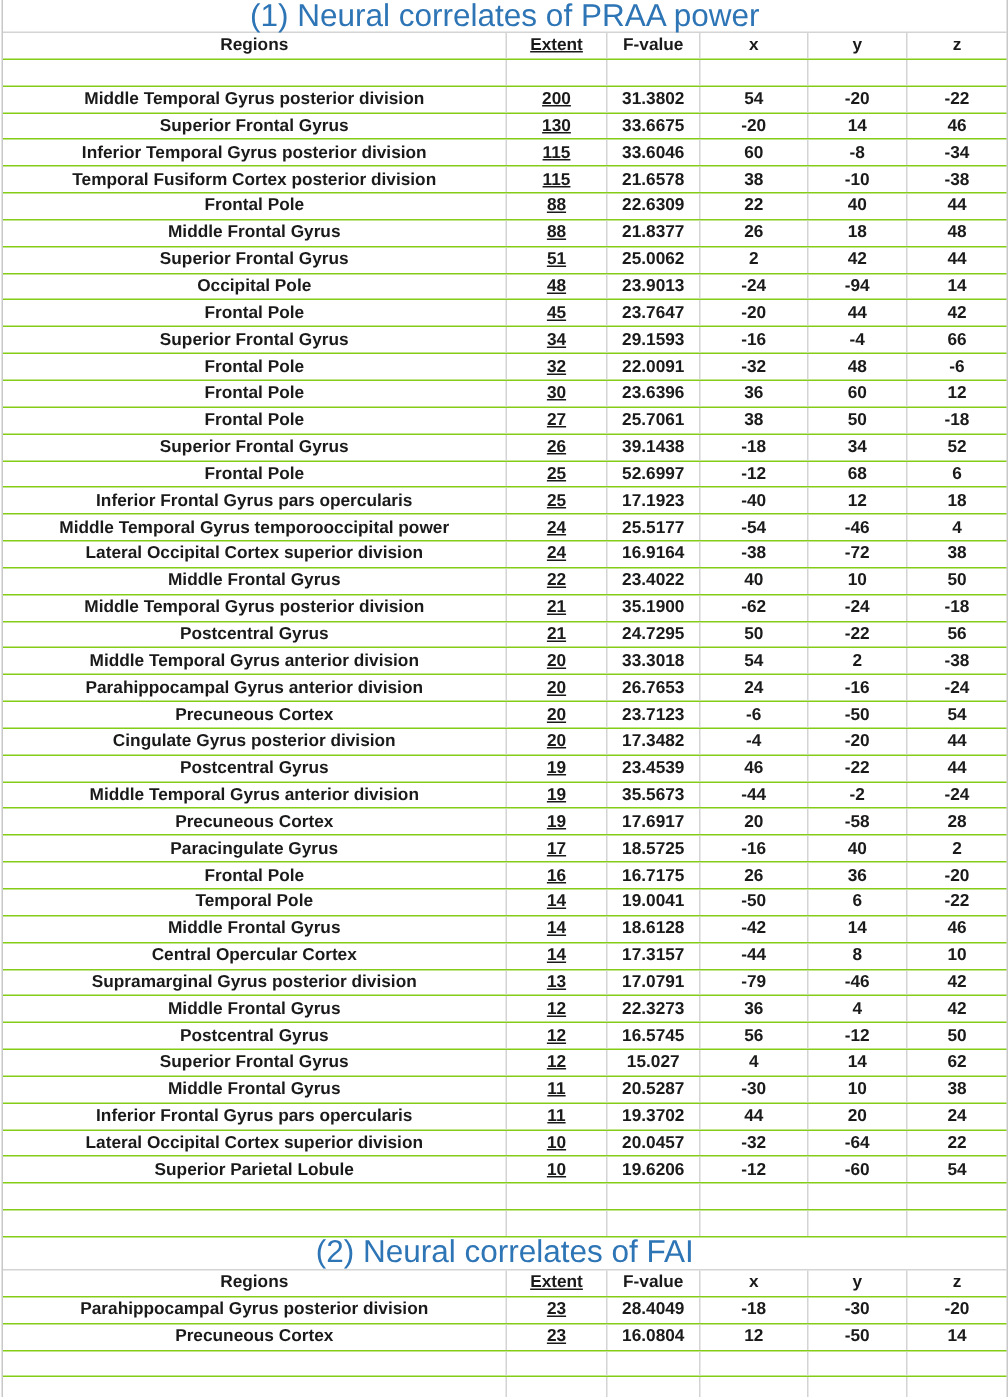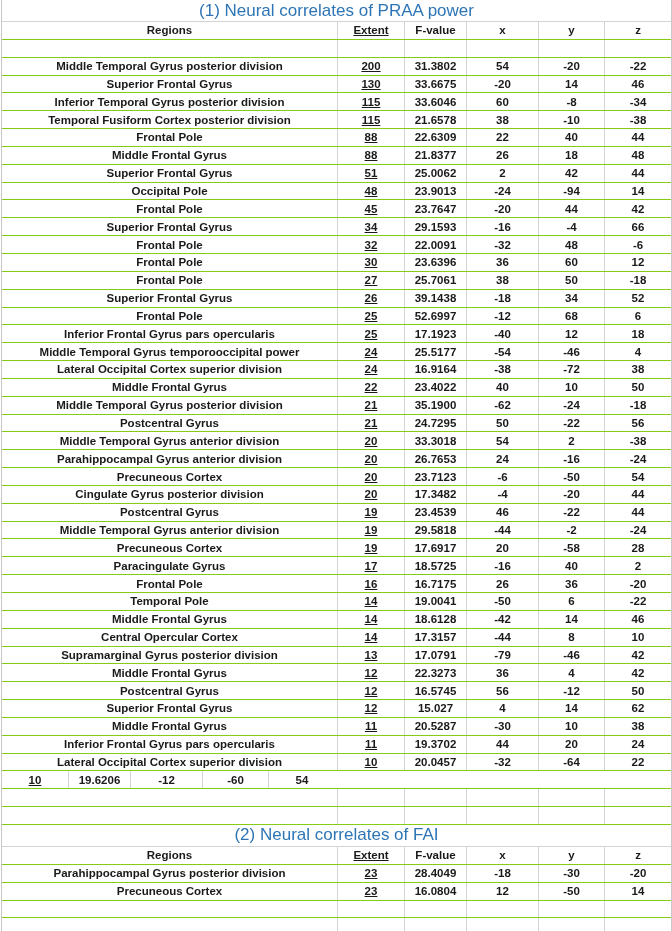--- a/index.html
+++ b/index.html
@@ -8,21 +8,21 @@
   .row { display:flex; height:17.85px; border-bottom:1px solid #84cc16; box-sizing:border-box; }
   .cell { box-sizing:border-box; border-right:1px solid #d4d4d4; display:flex; align-items:center; justify-content:center; font-size:11.5px; font-weight:bold; color:#1a1a1a; white-space:nowrap; overflow:hidden; }
   .cell:last-child { border-right:none; }
   .c0 { width:336px; }
   .c1 { width:67px;text-decoration:underline; }
   .c2 { width:62px; }
   .c3 { width:72px; }
   .c4 { width:66px; }
   .c5 { width:66px; }
   .title-row { height:22px; border-bottom:1px solid #d4d4d4; display:flex; align-items:center; justify-content:center; box-sizing:border-box; }
-  .title { font-size:17px; color:#2e75b6; font-weight:normal; }
+  .title { font-size:21px; color:#2e75b6; font-weight:normal; }
   .hdr .cell { font-weight:bold; }
 </style>
 </head>
 <body>
 
 <div class="sheet" id="sheet">
     <div class="title-row">
       <span class="title">(1) Neural correlates of PRAA power</span>
     </div>
     <div class="row hdr">
@@ -245,21 +245,21 @@
       <div class="cell c0">Postcentral Gyrus</div>
       <div class="cell c1">19</div>
       <div class="cell c2">23.4539</div>
       <div class="cell c3">46</div>
       <div class="cell c4">-22</div>
       <div class="cell c5">44</div>
     </div>
     <div class="row">
       <div class="cell c0">Middle Temporal Gyrus anterior division</div>
       <div class="cell c1">19</div>
-      <div class="cell c2">29.5818</div>
+      <div class="cell c2">35.5673</div>
       <div class="cell c3">-44</div>
       <div class="cell c4">-2</div>
       <div class="cell c5">-24</div>
     </div>
     <div class="row">
       <div class="cell c0">Precuneous Cortex</div>
       <div class="cell c1">19</div>
       <div class="cell c2">17.6917</div>
       <div class="cell c3">20</div>
       <div class="cell c4">-58</div>
@@ -355,20 +355,21 @@
     </div>
     <div class="row">
       <div class="cell c0">Lateral Occipital Cortex superior division</div>
       <div class="cell c1">10</div>
       <div class="cell c2">20.0457</div>
       <div class="cell c3">-32</div>
       <div class="cell c4">-64</div>
       <div class="cell c5">22</div>
     </div>
     <div class="row">
+      <div class="cell c0">Superior Parietal Lobule</div>
       <div class="cell c1">10</div>
       <div class="cell c2">19.6206</div>
       <div class="cell c3">-12</div>
       <div class="cell c4">-60</div>
       <div class="cell c5">54</div>
     </div>
     <div class="row">
       <div class="cell c0"></div>
       <div class="cell c1"></div>
       <div class="cell c2"></div>

